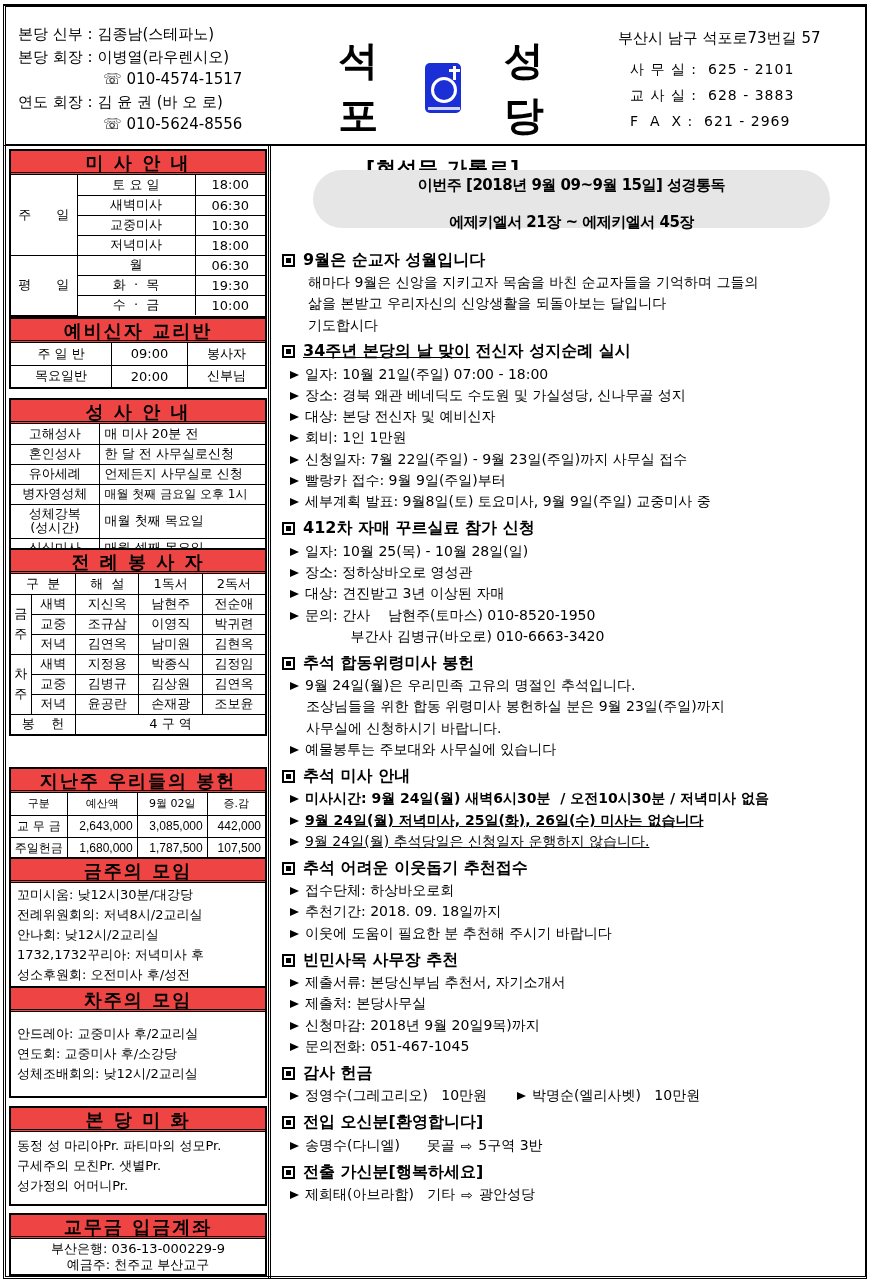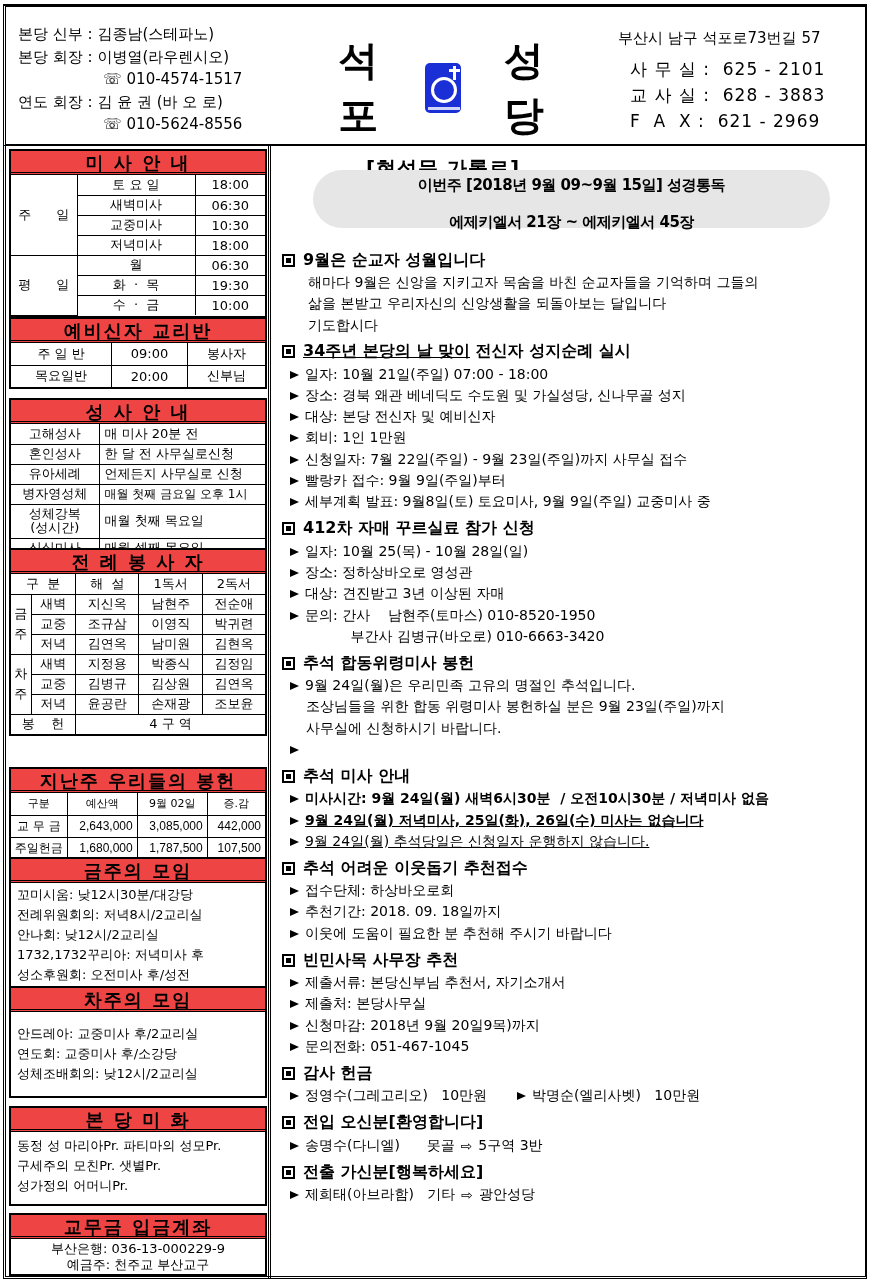--- a/index.html
+++ b/index.html
@@ -18,21 +18,21 @@
   .title-line { display: flex; align-items: center; justify-content: center; gap: 22px; }
   .title-word { font-size: 40px; font-weight: bold; letter-spacing: 4px; font-family: "DejaVu Sans", sans-serif; }
   .logo { width: 38px; height: 50px; background: #1a2fd6; border-radius: 5px; position: relative; }
   .logo .ring { position: absolute; left: 6px; top: 14px; width: 26px; height: 26px; border: 3px solid #fff; border-radius: 50%; }
   .logo .cross-v { position: absolute; right: 5px; top: 3px; width: 3px; height: 14px; background: #fff; }
   .logo .cross-h { position: absolute; right: 1px; top: 6px; width: 11px; height: 3px; background: #fff; }
   .logo .tag { position: absolute; left: 3px; bottom: 3px; width: 32px; height: 3px; background: #fff; opacity: 0.8; }
   .subtitle { font-size: 20px; font-weight: bold; margin-top: 12px; letter-spacing: 1px; }
   .hdr-right { position: absolute; left: 612px; top: 22px; width: 245px; font-size: 15px; }
   .hdr-right .addr { font-size: 15px; margin-bottom: 8px; white-space: pre; }
-  .hdr-right .tel { font-size: 17px; line-height: 26px; white-space: pre; letter-spacing: 1px; padding-left: 12px; }
+  .hdr-right .tel { font-size: 14px; line-height: 26px; white-space: pre; letter-spacing: 1px; padding-left: 12px; }
 
   
   .body-frame { position: absolute; left: 3px; top: 146px; width: 864px; height: 1133px;
     border-left: 3px double #000; border-right: 2px solid #000; border-bottom: 3px double #000; }
   .col-divider { position: absolute; left: 268px; top: 146px; width: 3px; height: 1133px; border-left: 1px solid #000; border-right: 1px solid #000; }
 
   
   .lbox { position: absolute; left: 9px; width: 258px; border: 2px solid #000; background: #fff; }
   .lbox-title { background: #ef4444; text-align: center; font-weight: bold; font-size: 18px; height: 24px; line-height: 23px;
     border-bottom: 3px double #000; letter-spacing: 2px; }
@@ -364,21 +364,21 @@
     </div>
 
     <div class="section">
       <div class="sec-title">
           <span class="sq-icon"></span>
           <span>추석 합동위령미사 봉헌</span>
         </div>
       <div class="item"><span class="tri-icon"></span><span>9월 24일(월)은 우리민족 고유의 명절인 추석입니다.</span></div>
       <div class="item cont"><span>조상님들을 위한 합동 위령미사 봉헌하실 분은 9월 23일(주일)까지</span></div>
       <div class="item cont"><span>사무실에 신청하시기 바랍니다.</span></div>
-      <div class="item"><span class="tri-icon"></span></div>
+      <div class="item"><span class="tri-icon"></span><span>예물봉투는 주보대와 사무실에 있습니다</span></div>
     </div>
 
     <div class="section">
       <div class="sec-title">
           <span class="sq-icon"></span>
           <span>추석 미사 안내</span>
         </div>
       <div class="item bold"><span class="tri-icon"></span><span>미사시간: 9월 24일(월) 새벽6시30분  / 오전10시30분 / 저녁미사 없음</span></div>
       <div class="item bold"><span class="tri-icon"></span><span class="u">9월 24일(월) 저녁미사, 25일(화), 26일(수) 미사는 없습니다</span></div>
       <div class="item"><span class="tri-icon"></span><span class="u">9월 24일(월) 추석당일은 신청일자 운행하지 않습니다.</span></div>

